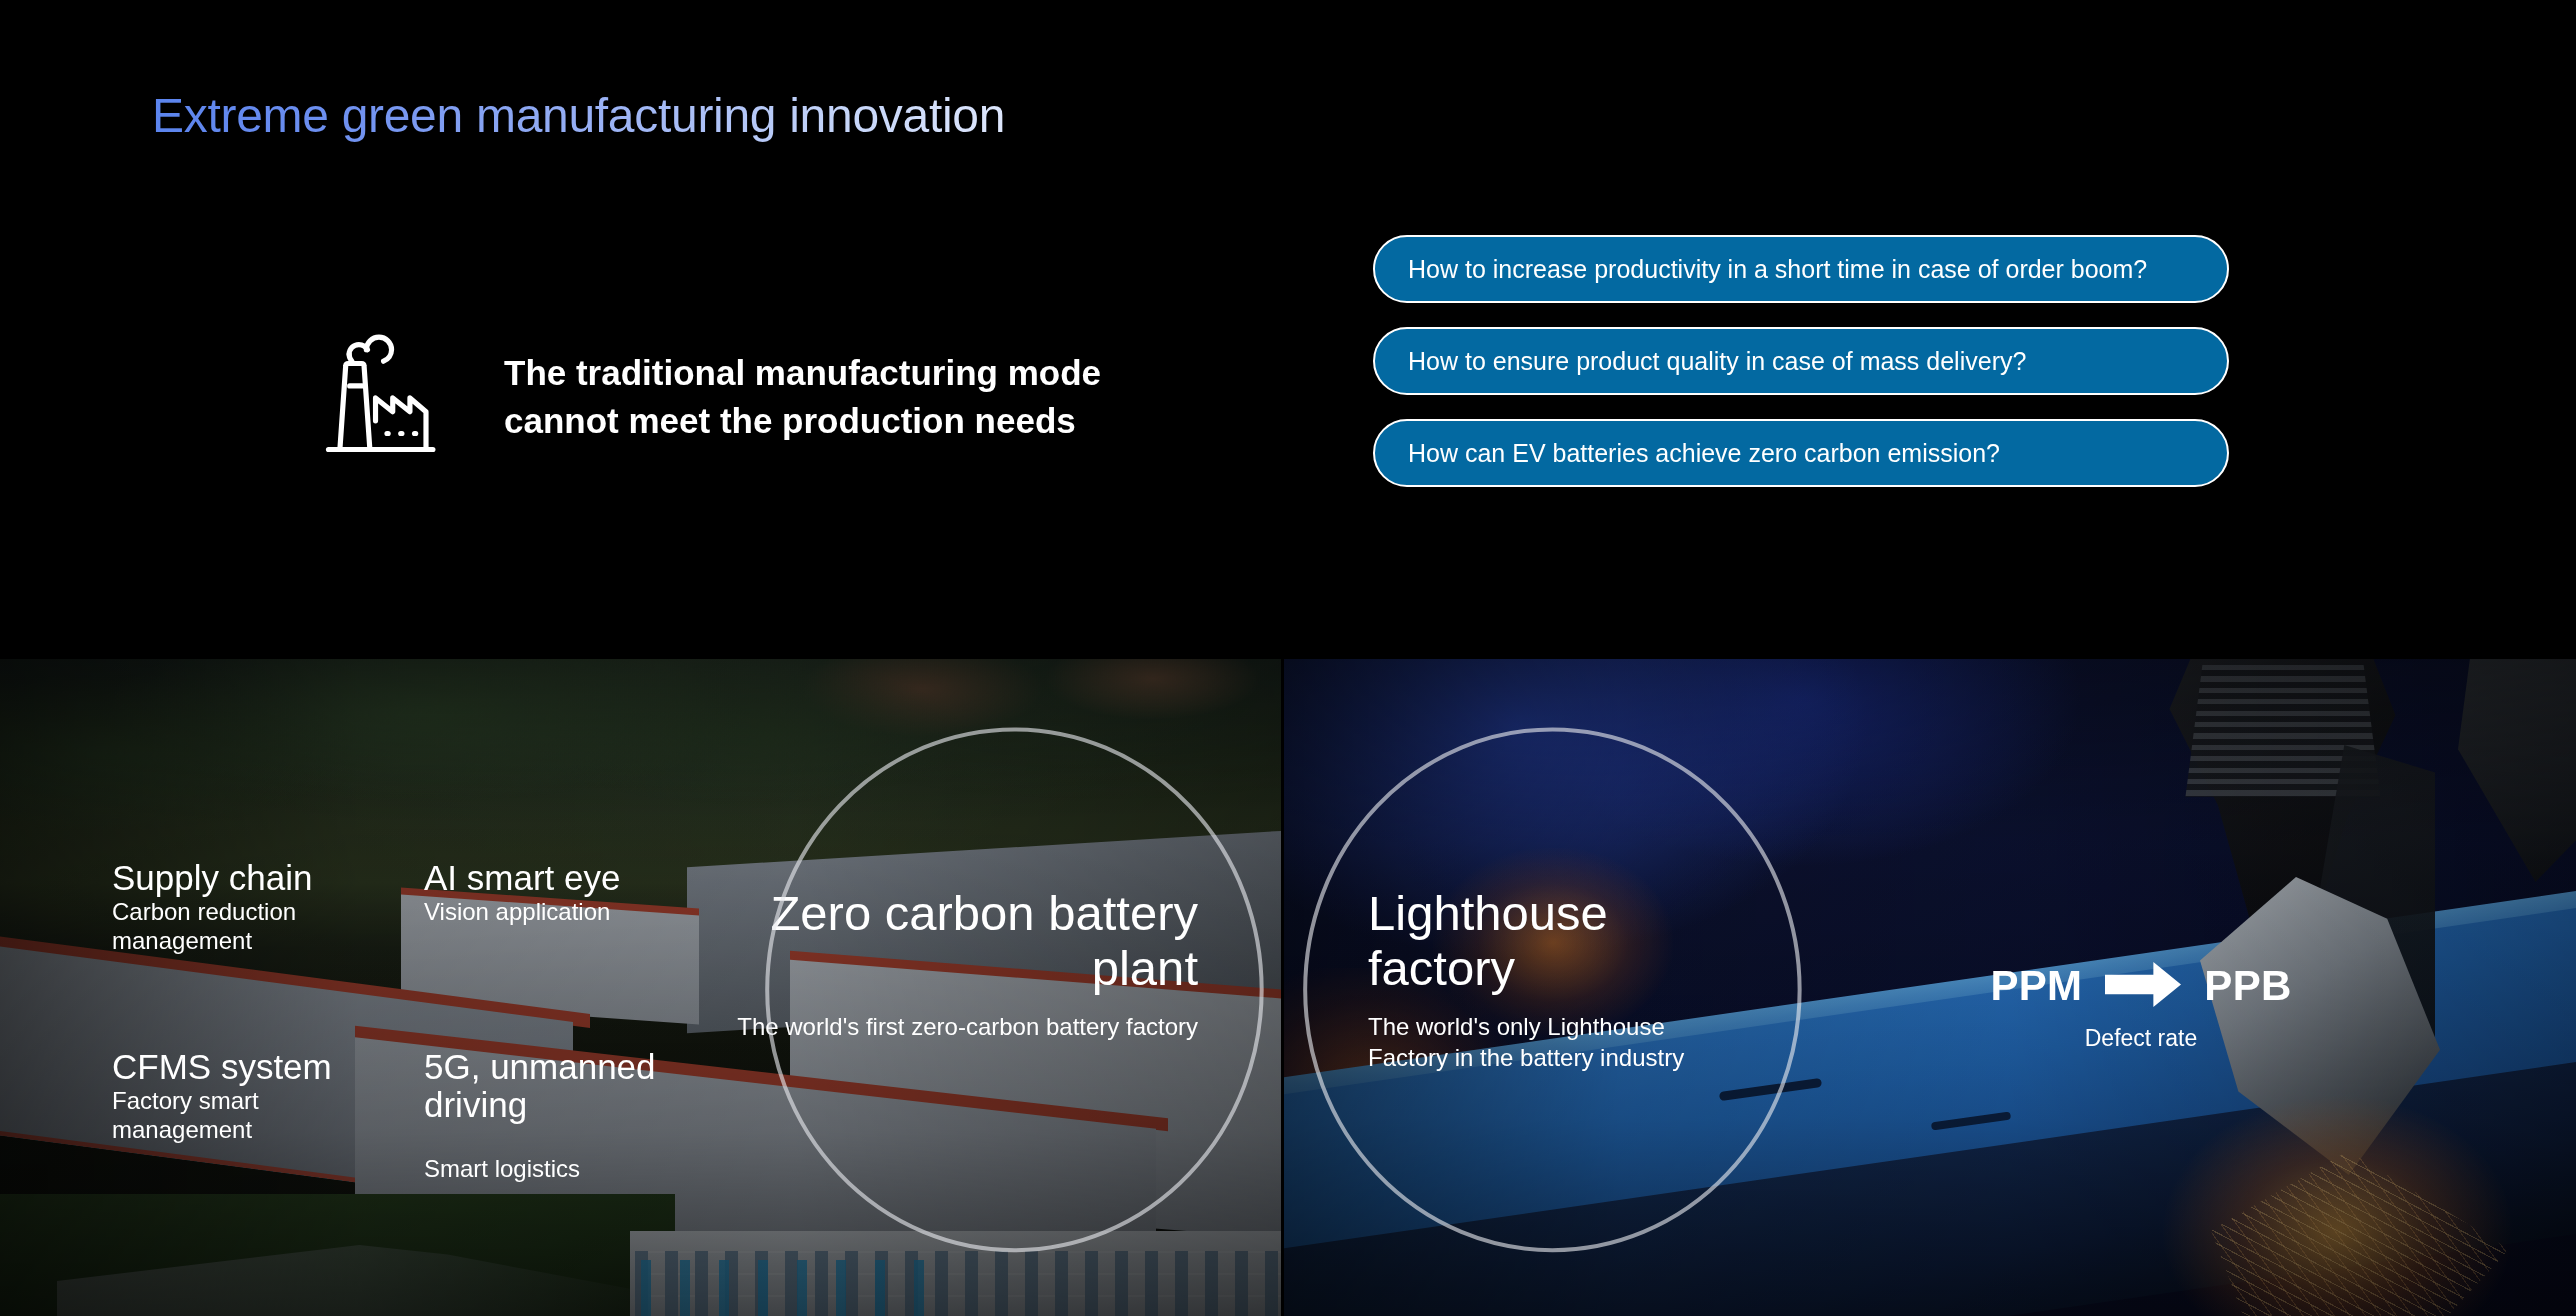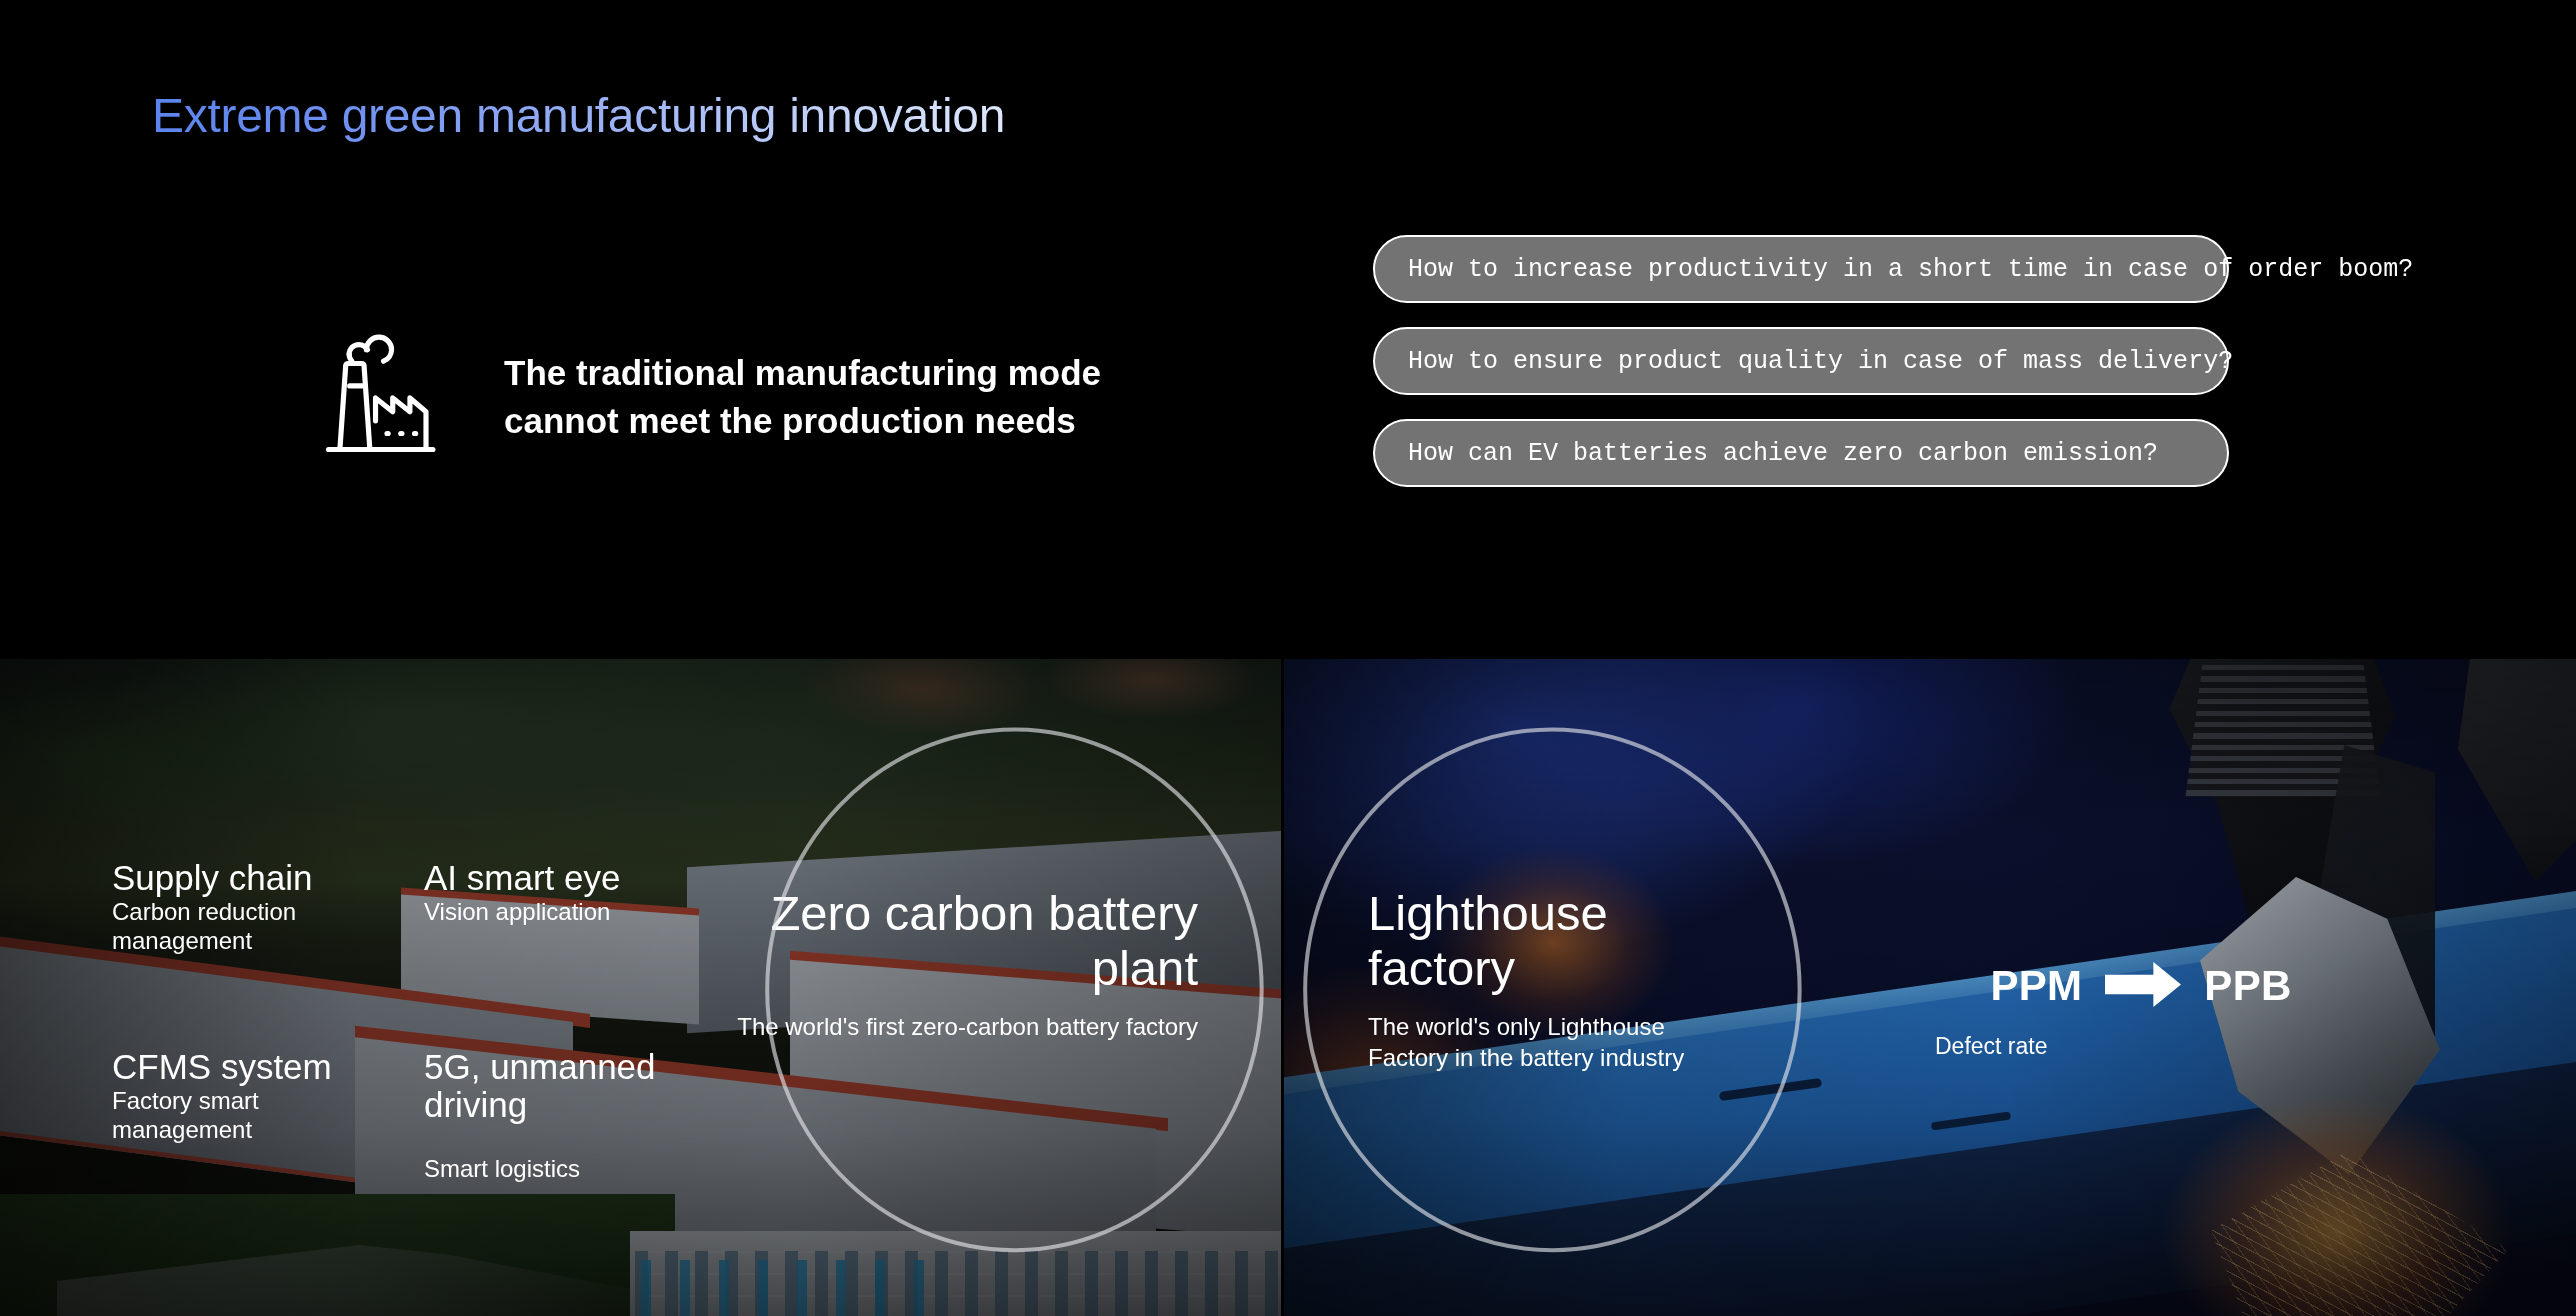--- a/index.html
+++ b/index.html
@@ -33,25 +33,25 @@
 
   .headline {
     position: absolute; left: 504px; top: 349px; width: 801px;
     color: #fff; font-size: 35px; font-weight: 700; line-height: 1.38;
   }
 
   
   .pill-list { position: absolute; left: 1373px; top: 235px; width: 859px; }
   .pill {
     position: relative; width: 856px; height: 68px;
-    background: #737373;
+    background: #0369a1;
     border: 2.9px solid #ffffff;
     border-radius: 34px;
     margin-bottom: 24px;
-    display: flex; align-items: center; font-family: Liberation Mono, monospace;
+    display: flex; align-items: center;
   }
   .pill-label {
     color: #ffffff; font-size: 25px; font-weight: 400;
     padding-left: 33px; white-space: nowrap;
   }
 
   
   .photo-band {
     position: absolute; left: 0; top: 659px; width: 2576px; height: 657px;
     overflow: hidden;
@@ -236,21 +236,21 @@
   .big-title { font-size: 49px; font-weight: 400; line-height:1.12; }
   .big-sub { font-size: 24px; font-weight: 400; line-height:1.30; margin-top: 15px; }
 
   .bc-left { left: 700px; top: 886px; width: 498px; text-align: right; }
   .bc-right { left: 1368px; top: 886px; width: 366px; text-align: left; }
 
   .metric { position:absolute; left: 1935px; top: 962px; width: 412px; color:#fff; }
   .metric-row { display:flex; align-items:flex-start; justify-content:center; gap: 23px; }
   .metric-unit { font-size: 42px; font-weight: 700; letter-spacing: 0.3px; }
   .metric-arrow { width: 76px; height: 45px; flex: 0 0 auto; }
-  .metric-caption { font-size: 23px; font-weight: 400; margin-top: 23px; }
+  .metric-caption { text-align:center; font-size: 23px; font-weight: 400; margin-top: 15px; }
 </style>
 </head>
 <body>
 
 <div class="slide">
 
   <div class="top-section">
 
     <div class="slide-title">Extreme green manufacturing innovation</div>
 

